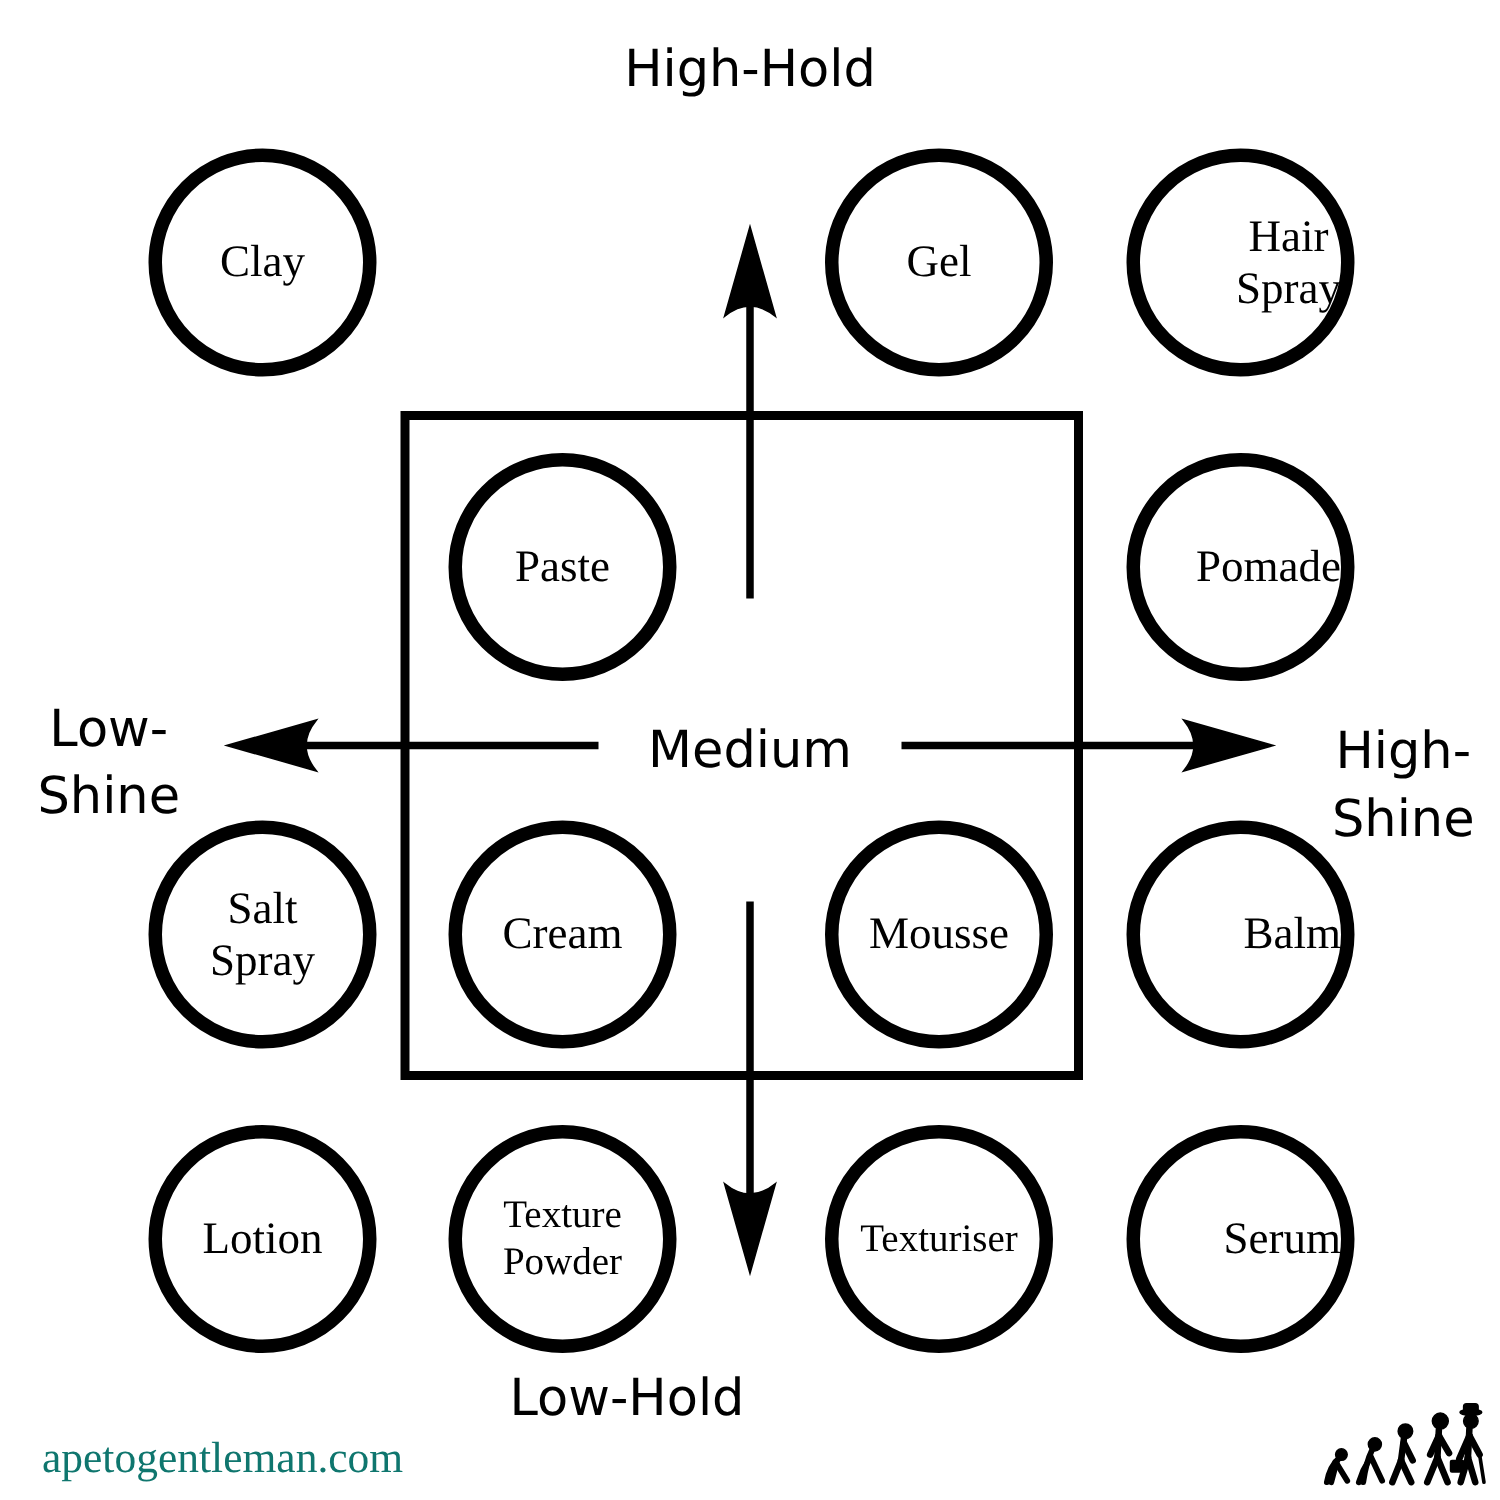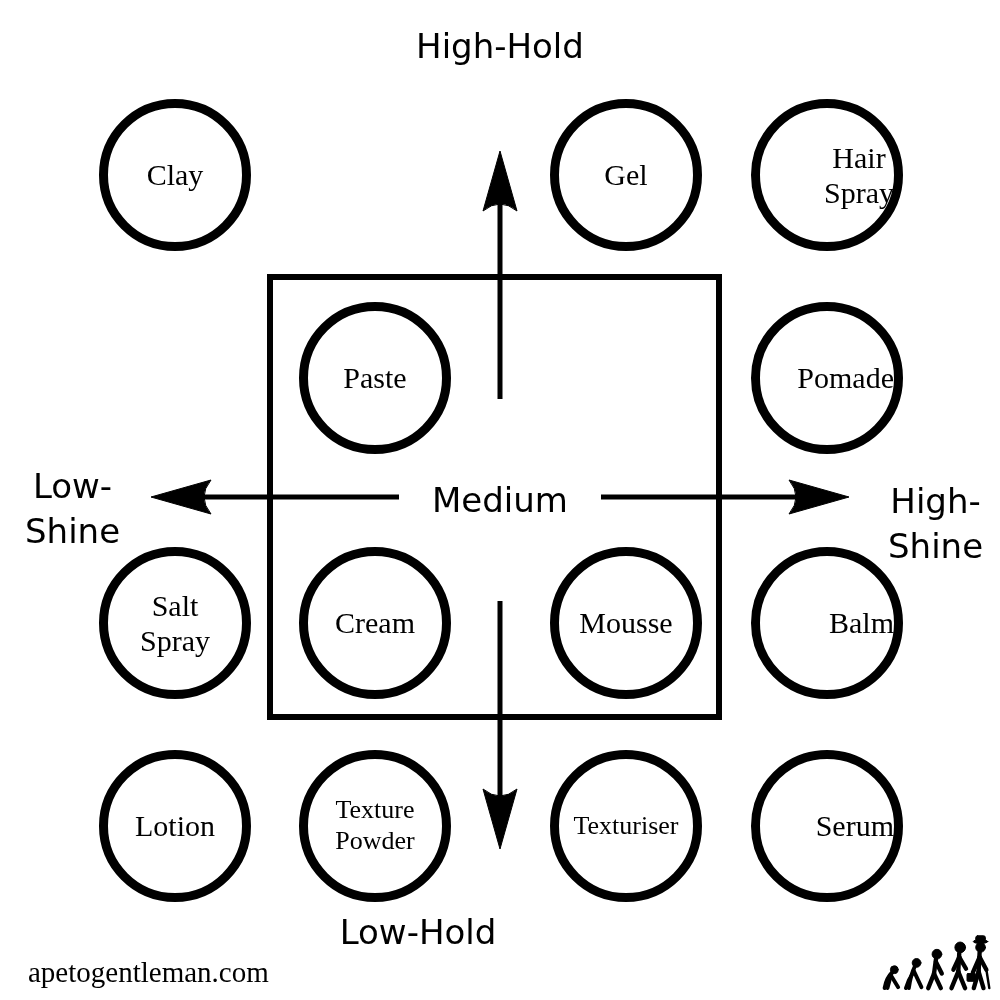--- a/index.html
+++ b/index.html
@@ -60,21 +60,21 @@
     position: absolute;
     left: 0; top: 0;
     width: 1000px; height: 1000px;
     z-index: 2;
   }
   
   .footer-site {
     position: absolute;
     left: 28px; top: 956px;
     font-size: 29px;
-    color: #000000;
+    color: #0f766e;
   }
   .logo {
     position: absolute;
     left: 876px; top: 928px;
     width: 118px; height: 64px;
   }
 </style>
 </head>
 <body>
 

